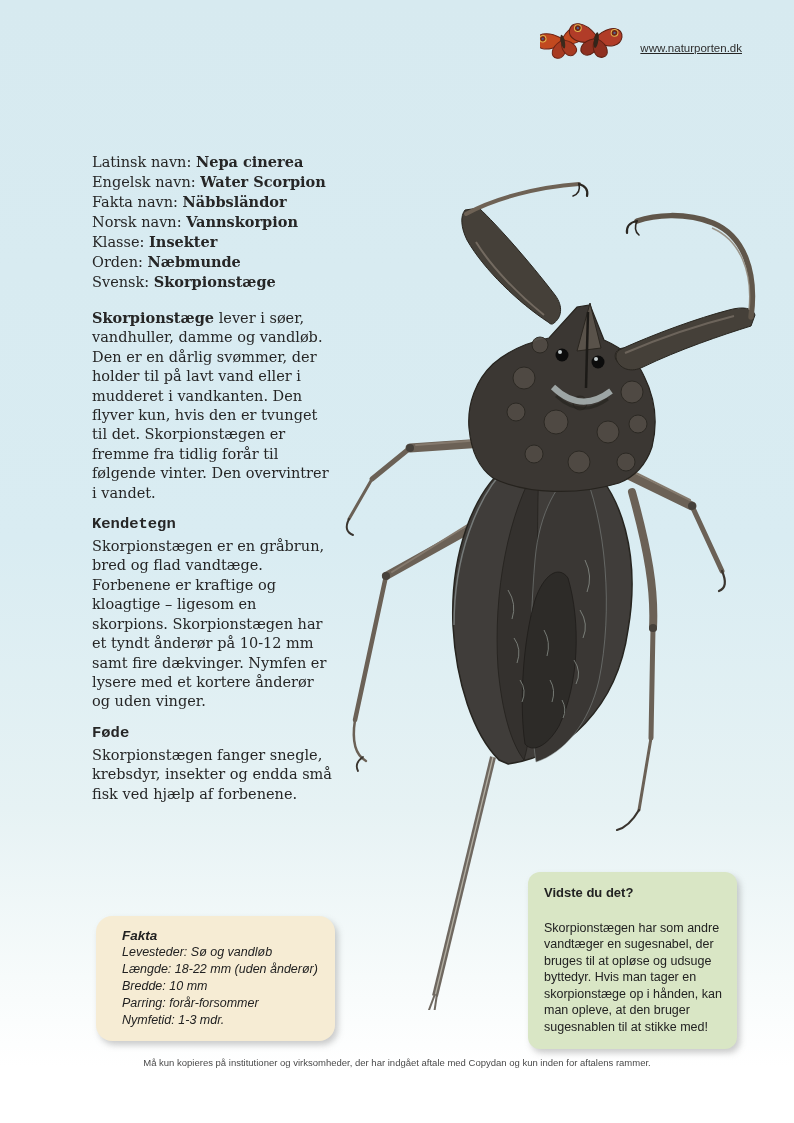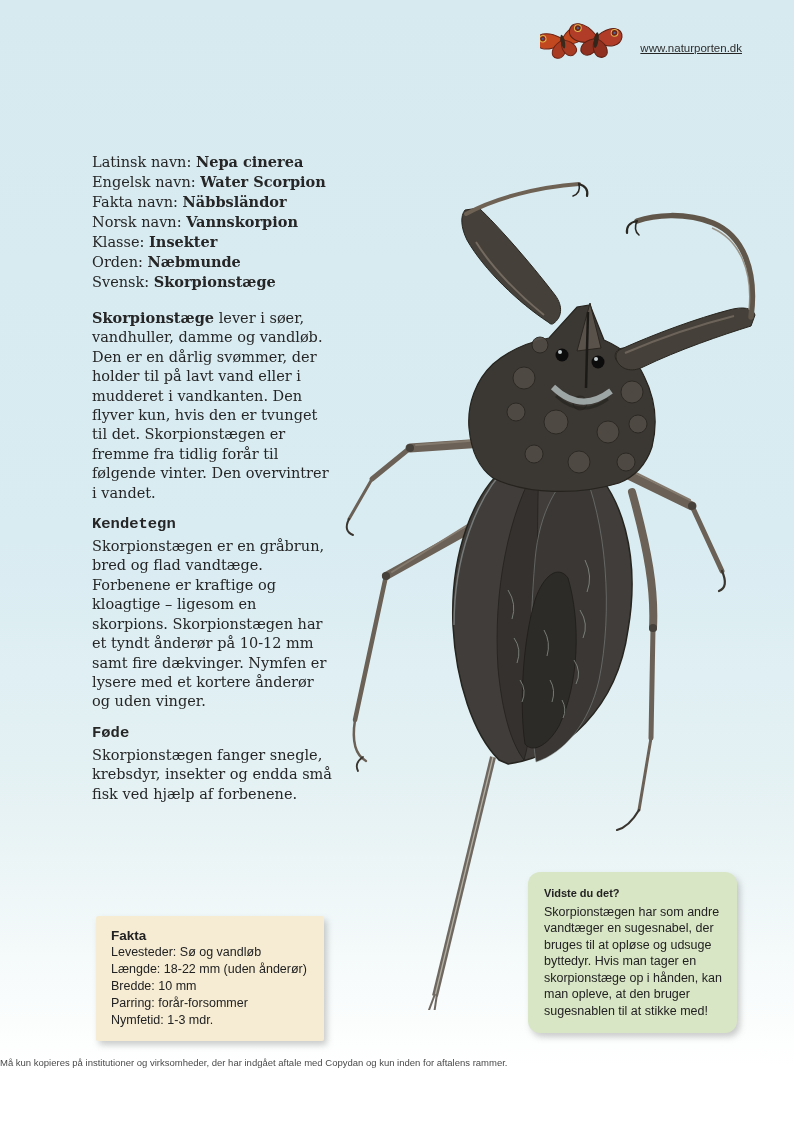--- a/index.html
+++ b/index.html
@@ -23,37 +23,37 @@
   }
   
   .col{position:absolute;left:92px;top:152px;width:240px;font-size:14.5px;line-height:19px;}
   .names{margin:0 0 16px 0;}
   .name-row b{white-space:nowrap;}
   .para{margin:0 0 12px 0;line-height:19.4px;}
   .sec-head{font-weight:bold;font-size:15.5px;margin:12px 0 3px 0;font-family:Liberation Mono, monospace;}
   
   .fakta{
     position:absolute;left:96px;top:916px;width:200px;
-    background:#f6ecd4;border-radius:2px;
+    background:#f6ecd4;border-radius:16px;
     box-shadow:3px 4px 6px rgba(110,110,110,0.35);
-    padding:11px 13px 12px 15px;
-    font-family:"Liberation Sans", sans-serif;font-size:12.5px;line-height:17px;color:#222;
+    padding:11px 13px 12px 26px;
+    font-family:"Liberation Sans", sans-serif;font-size:12.5px;line-height:17px;color:#222;font-style:italic;
   }
   .fakta-head{font-weight:bold;font-size:13.5px;}
   
   .didyou{
     position:absolute;left:528px;top:872px;width:178px;
     background:#d9e6c5;border-radius:12px;
     box-shadow:3px 4px 6px rgba(110,110,110,0.35);
     padding:13px 15px 14px 16px;
     font-family:"Liberation Sans", sans-serif;font-size:12.5px;line-height:16.5px;color:#222;
   }
-  .didyou-head{font-weight:bold;font-size:11px;margin-bottom:2px;}
-  
-  .footer{position:absolute;left:0;width:100%;font-family:"Liberation Sans", sans-serif;color:#4a4a4a;}
+  .didyou-head{font-weight:bold;font-size:13px;margin-bottom:18px;}
+  
+  .footer{position:absolute;left:0;width:100%;text-align:center;font-family:"Liberation Sans", sans-serif;color:#4a4a4a;}
   .footer-1{top:1057px;font-size:9.5px;}
   .footer-2{top:1073px;font-size:9.5px;}
   
   .insect{position:absolute;left:330px;top:160px;width:430px;height:850px;}
 </style>
 <title>Skorpionstæge</title></head>
 <body>
 
 <div class="page">
 

